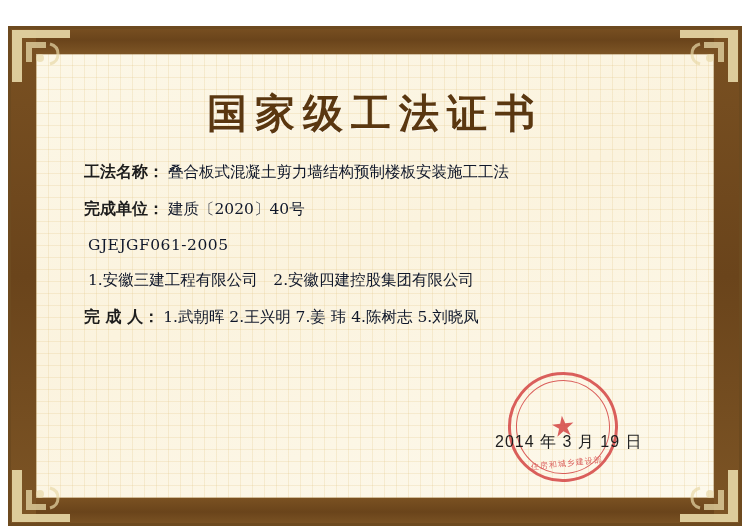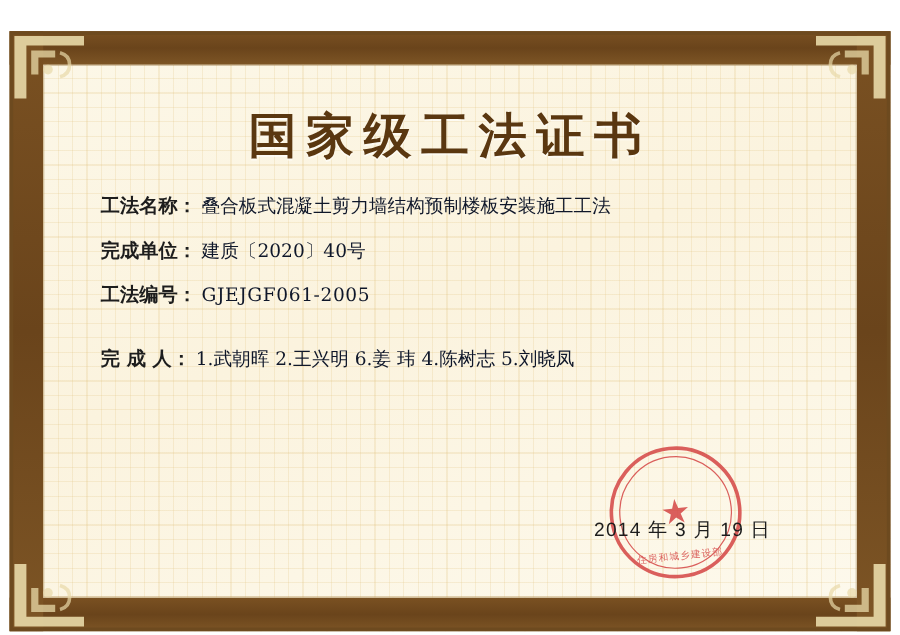--- a/index.html
+++ b/index.html
@@ -249,30 +249,30 @@
       <span class="field-label">工法名称：</span>
       <span class="field-value">叠合板式混凝土剪力墙结构预制楼板安装施工工法</span>
     </div>
 
     <div class="field-row">
       <span class="field-label">完成单位：</span>
       <span class="field-value">建质〔2020〕40号</span>
     </div>
 
     <div class="field-row">
-      <span class="field-label">工法编号：</span>
       <span class="field-value mono">GJEJGF061-2005</span>
     </div>
 
     <div class="field-row">
+      <span class="field-value">1.安徽三建工程有限公司　2.安徽四建控股集团有限公司</span>
     </div>
 
     <div class="field-row">
       <span class="field-label">完 成 人：</span>
-      <span class="field-value">1.武朝晖 2.王兴明 6.姜 玮 4.陈树志 5.刘晓凤</span>
+      <span class="field-value">1.武朝晖 2.王兴明 7.姜 玮 4.陈树志 5.刘晓凤</span>
     </div>
 
   </div>
 
   <div class="seal">
     <div class="seal-ring-inner"></div>
     <div class="seal-star">★</div>
     <div class="seal-bottom">住房和城乡建设部</div>
   </div>
 

